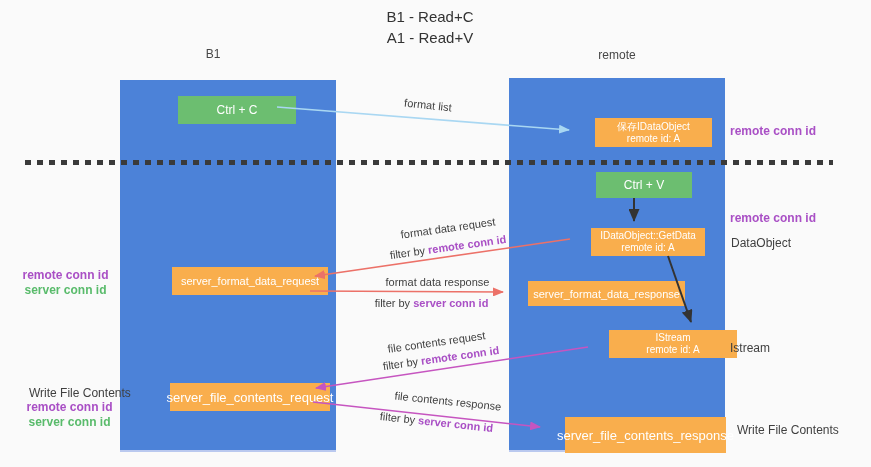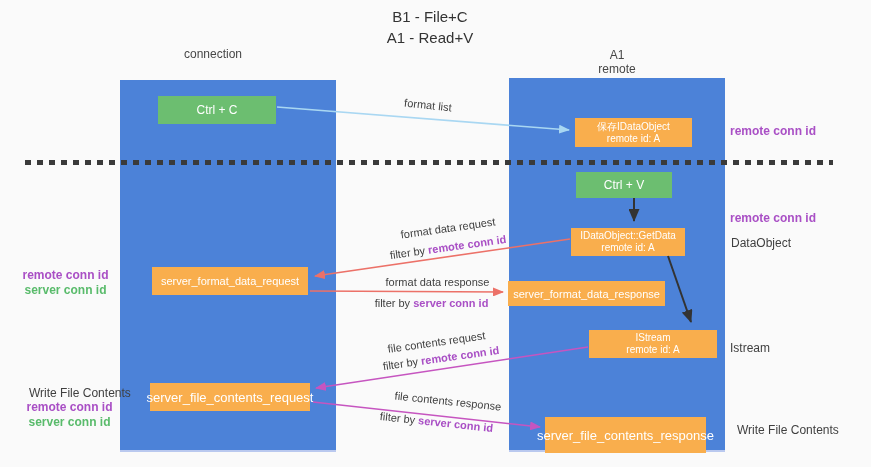--- a/index.html
+++ b/index.html
@@ -30,21 +30,21 @@
   #col-right { left:509px; top:78px; width:216px; height:374px; }
 
   
   #dash { left:25px; top:160px; width:808px; height:5px;
           background:repeating-linear-gradient(90deg,#3a3a3a 0 6px,transparent 6px 12px);
           z-index:3; }
 
   
   .box { position:absolute; display:flex; flex-direction:column;
          align-items:center; justify-content:center;
-         color:#fff; text-align:center; z-index:4; }
+         color:#fff; text-align:center; z-index:4;margin-left:20px; }
   .green  { background:#6CBE70; }
   .orange { background:#F9AE4D; }
   .two { font-size:10px; line-height:12px; }
   #box-ctrl-c   { left:158px; top:96px;  width:118px; height:28px; font-size:12px; }
   #box-save-obj { left:575px; top:118px; width:117px; height:29px; }
   #box-ctrl-v   { left:576px; top:172px; width:96px; height:26px; font-size:12px; }
   #box-getdata  { left:571px; top:228px; width:114px; height:28px; }
   #box-fmt-req  { left:152px; top:267px; width:156px; height:28px; font-size:11px; }
   #box-fmt-resp { left:508px; top:281px; width:157px; height:25px; font-size:11px; }
   #box-istream  { left:589px; top:330px; width:128px; height:28px; }
@@ -81,29 +81,28 @@
   #fl-flt4   { left:379px; top:416px; width:115px; }
 
   
   #arrows { position:absolute; left:0; top:0; width:871px; height:467px;
             z-index:5; pointer-events:none; }
 </style>
 </head>
 <body>
 
 <div class="abs" id="title">
-  <div>B1 - File+C</div>
+  <div>B1 - Read+C</div>
   <div>A1 - Read+V</div>
 </div>
 
 <div class="colhead" id="head-left">
-  <div>connection</div>
+  <div>B1</div>
 </div>
 <div class="colhead" id="head-right">
-  <div>A1</div>
   <div>remote</div>
 </div>
 
 <div class="col" id="col-left"></div>
 <div class="col" id="col-right"></div>
 
 <div class="abs" id="dash"></div>
 
 <div class="box green" id="box-ctrl-c">
   <span>Ctrl + C</span>

